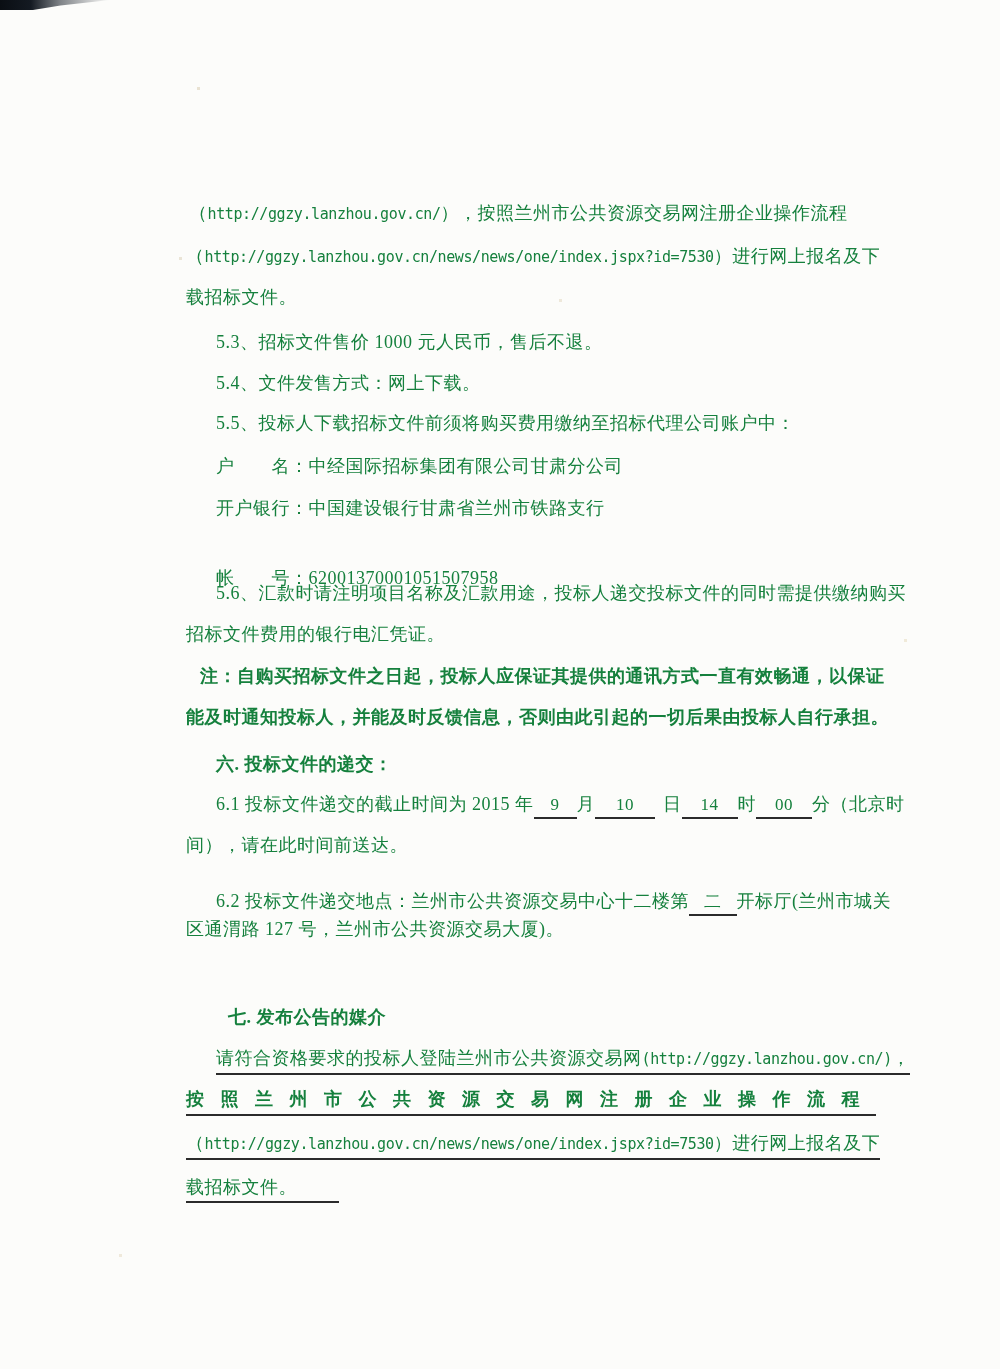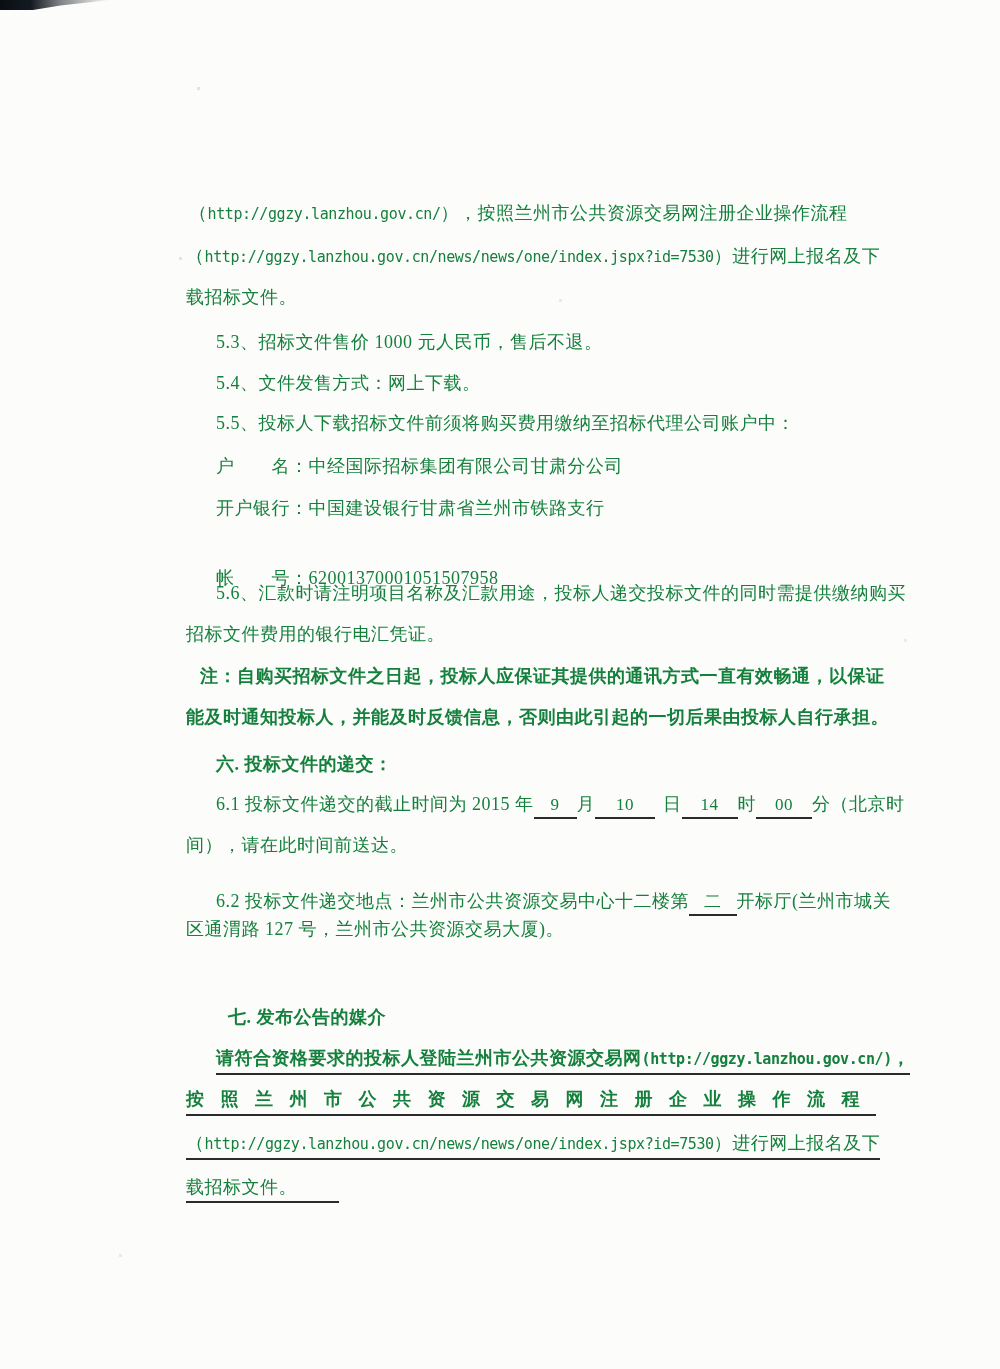--- a/index.html
+++ b/index.html
@@ -81,20 +81,20 @@
 
   <div class="ln" style="top:832px;left:186px;">间），请在此时间前送达。</div>
 
   <div class="ln" style="top:888px;left:216px;"><span>6.2 投标文件递交地点：兰州市公共资源交易中心十二楼第</span><span class="blank" style="padding:0 15px;">二</span><span>开标厅(兰州市城关</span></div>
 
   <div class="ln" style="top:916px;left:186px;">区通渭路 127 号，兰州市公共资源交易大厦)。</div>
 
 
   <div class="ln b" style="top:1004px;left:228px;">七. 发布公告的媒介</div>
 
-  <div class="ln" style="top:1045px;left:216px;font-weight:bold;"><span class="ul-wrap"><span>请符合资格要求的投标人登陆兰州市公共资源交易网</span><span class="url">(http://ggzy.lanzhou.gov.cn/)</span><span>，</span></span></div>
+  <div class="ln" style="top:1045px;left:216px;"><span class="ul-wrap"><span>请符合资格要求的投标人登陆兰州市公共资源交易网</span><span class="url">(http://ggzy.lanzhou.gov.cn/)</span><span>，</span></span></div>
 
   <div class="ln" style="top:1086px;left:186px;"><span class="justify20">按照兰州市公共资源交易网注册企业操作流程</span></div>
 
   <div class="ln" style="top:1130px;left:186px;"><span class="ul-wrap"><span>（</span><span class="url">http://ggzy.lanzhou.gov.cn/news/news/one/index.jspx?id=7530</span><span>）进行网上报名及下</span></span></div>
 
   <div class="ln" style="top:1174px;left:186px;"><span class="ul-wrap pad-tail">载招标文件。</span></div>
 </div>
 
 </body></html>

